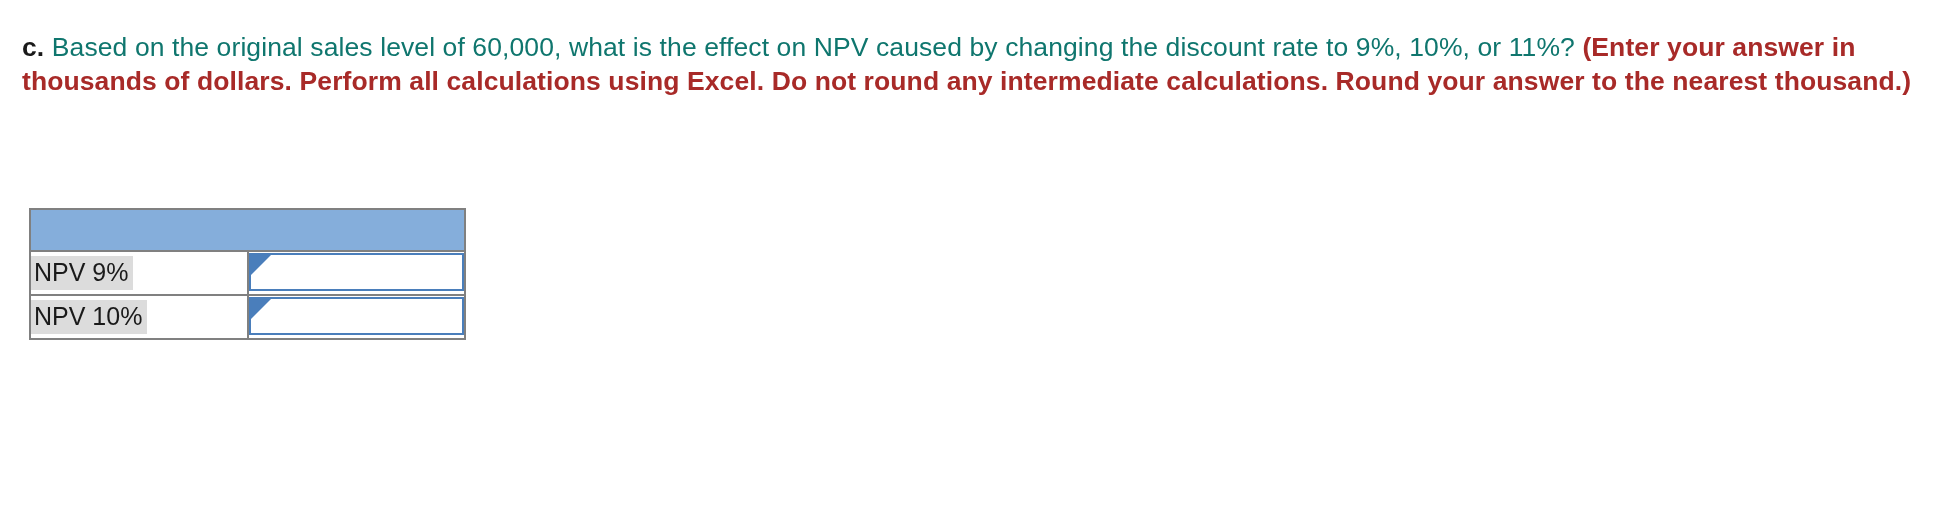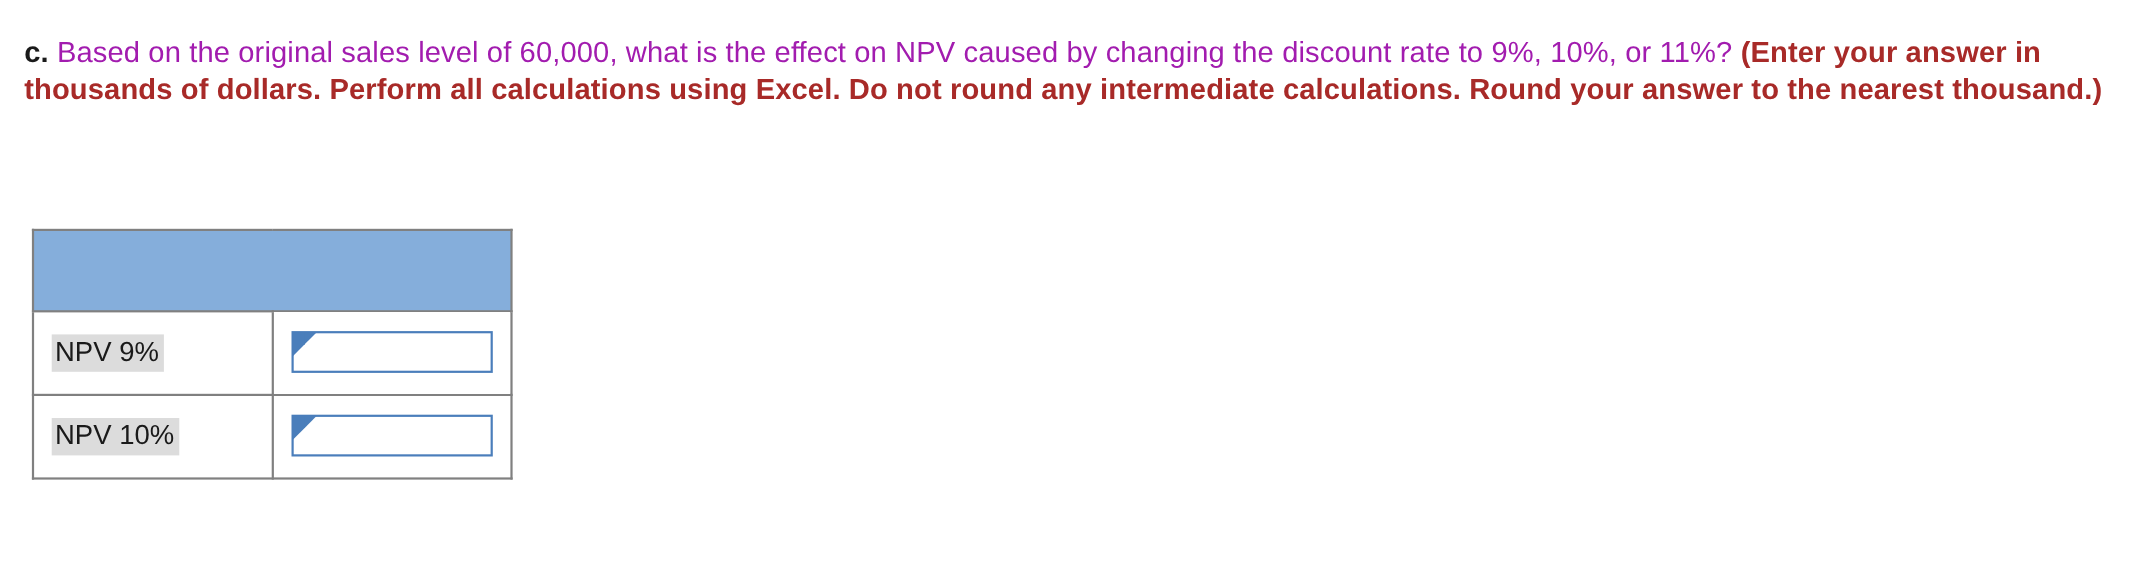--- a/index.html
+++ b/index.html
@@ -25,39 +25,39 @@
     font-size: 26.5px;
     line-height: 34px;
     letter-spacing: 0.1px;
   }
   .q-label {
     font-weight: bold;
     color: #1a1a1a;
   }
   .q-body {
     font-weight: normal;
-    color: #a21caf;
+    color: #0f766e;
   }
   .q-instruction {
     font-weight: bold;
     color: #a82a28;
   }
 
   
   .answer-table {
     position: absolute;
     left: 29px;
     top: 208px;
     width: 437px;
     border-collapse: collapse;
     table-layout: fixed;
   }
   .answer-table td {
     border: 2px solid #808080;
-    padding: 16px;
+    padding: 0;
     vertical-align: middle;
   }
 
   .head-row td {
     height: 40px;
     background: #85aedb;
     border: 2px solid #808080;
   }
 
   .data-row td {

